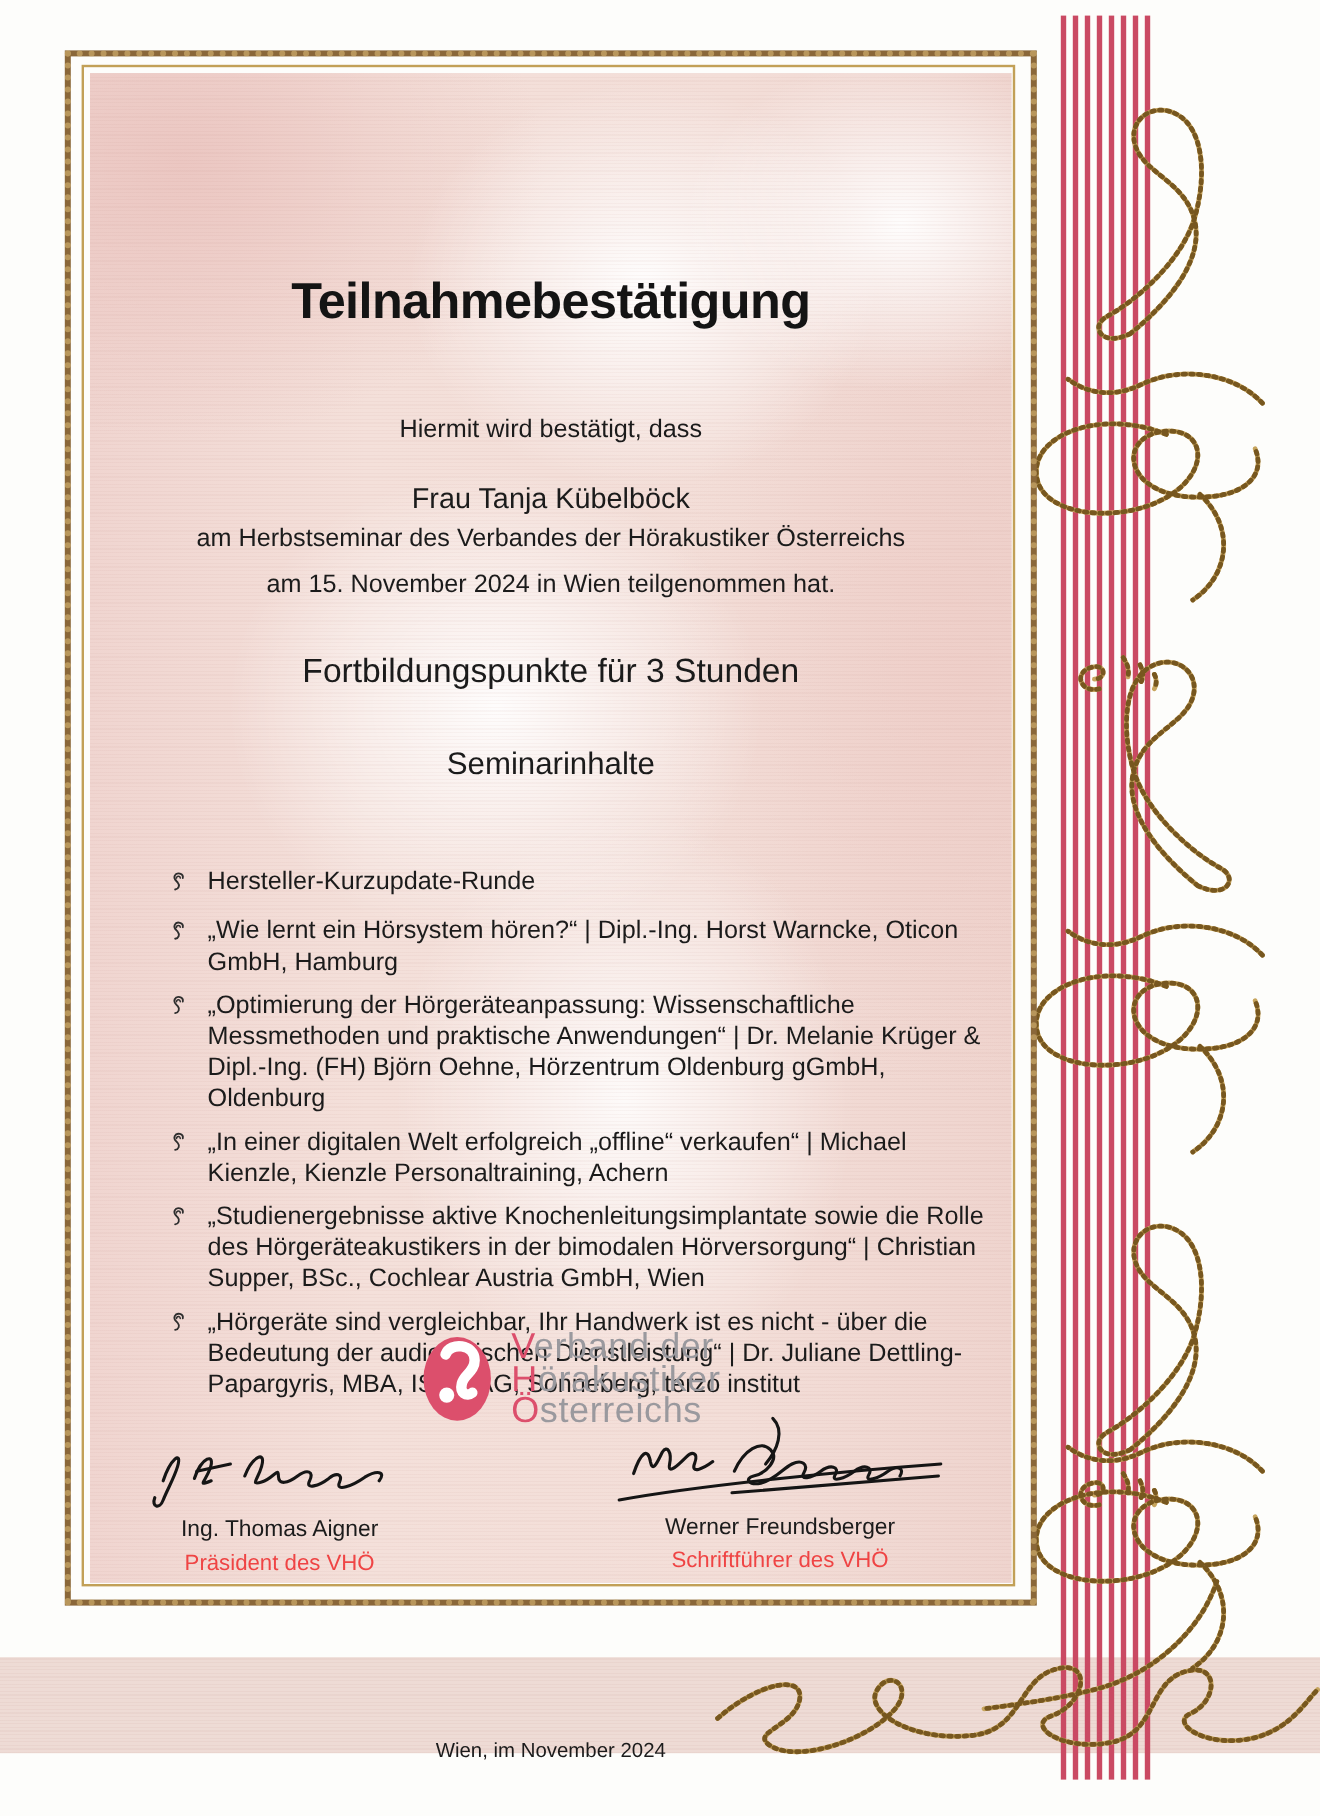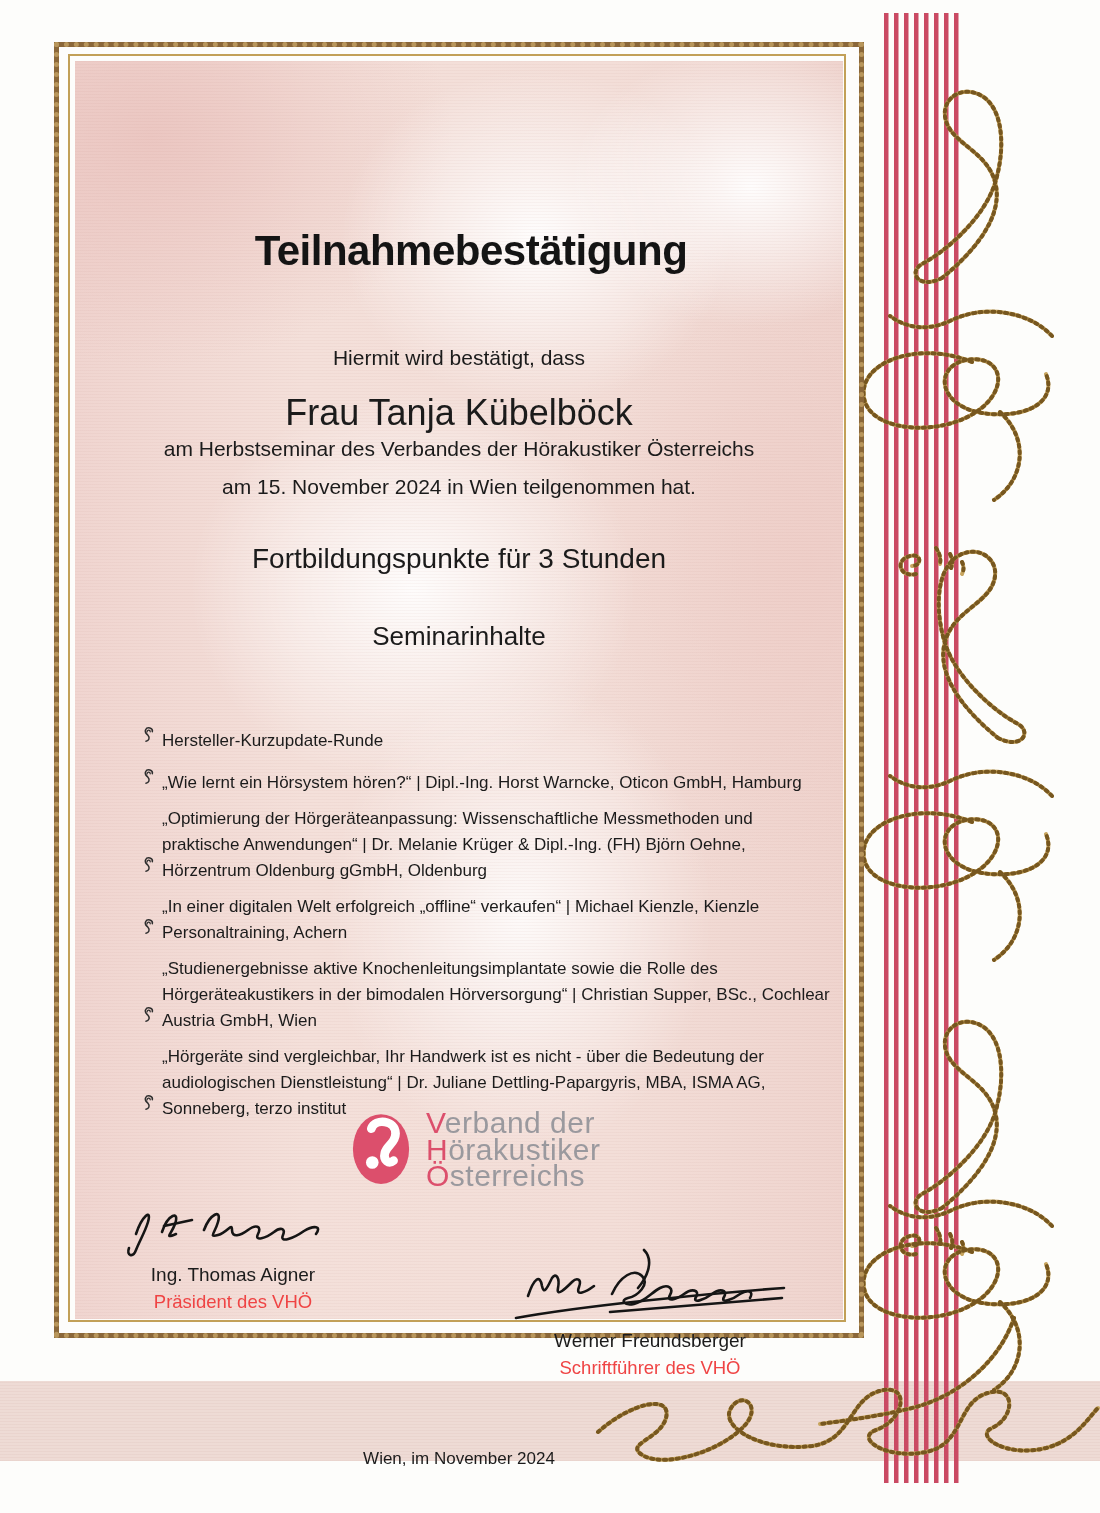--- a/index.html
+++ b/index.html
@@ -29,43 +29,43 @@
       repeating-linear-gradient(0deg, rgba(170,110,100,0.05) 0 1px, rgba(0,0,0,0) 1px 3px),
       radial-gradient(ellipse 260px 200px at 88% 10%, rgba(255,255,255,0.95), rgba(255,255,255,0) 70%),
       radial-gradient(ellipse 300px 260px at 60% 14%, rgba(255,255,255,0.95), rgba(255,255,255,0) 65%),
       radial-gradient(ellipse 360px 320px at 44% 42%, rgba(255,255,255,0.92), rgba(255,255,255,0) 62%),
       radial-gradient(ellipse 320px 400px at 58% 68%, rgba(255,255,255,0.85), rgba(255,255,255,0) 60%),
       radial-gradient(ellipse 430px 330px at 10% 6%, rgba(235,198,193,0.95), rgba(235,198,193,0) 70%),
       radial-gradient(ellipse 380px 500px at 96% 40%, rgba(238,205,199,0.8), rgba(238,205,199,0) 70%),
       linear-gradient(90deg,#f0d5d0,#f4e0da 30%,#f3ded8 70%,#efd4ce);}
 
   .cline{position:absolute;left:75px;width:768px;text-align:center;color:#1b1b1b;}
-  .title{top:227px;font-size:42px;font-weight:bold;letter-spacing:-0.5px;color:#141414;padding-left:12px;}
+  .title{top:227px;font-size:42px;font-weight:bold;letter-spacing:-0.5px;color:#141414;}
   .intro{top:346px;font-size:21px;}
-  .recipient{top:392px;font-size:36px;text-align:center;}
+  .recipient{top:402px;font-size:24px;text-align:center;}
   .event{top:437px;font-size:21px;}
   .dateplace{top:475px;font-size:21px;}
   .credits{top:543px;font-size:28px;}
   .norm{top:591px;font-size:17.5px;}
   .sem-head{top:621px;font-size:26px;text-align:center;}
 
   .seminar-list{position:absolute;left:140px;top:722px;width:692px;margin:0;padding:0;list-style:none;}
-  .seminar-list li{display:flex;align-items:flex-end;gap:5px;margin:0 0 10px 0;
-    font-size:17px;line-height:26px;color:#1b1b1b;}
+  .seminar-list li{display:flex;align-items:flex-start;gap:16px;margin:0 0 10px 0;
+    font-size:21px;line-height:26px;color:#1b1b1b;}
   .ear-bullet{flex:0 0 17px;margin-top:3px;}
 
   
   .logo{position:absolute;left:350px;top:1110px;display:flex;gap:14px;align-items:flex-start;}
   .logo-text{font-size:30px;line-height:26.5px;color:#9a999e;letter-spacing:0.5px;}
   .logo-text .init{color:#dc4f6c;}
 
   
   .sig-block{position:absolute;text-align:center;}
   .sig-left{left:118px;top:1196px;width:230px;}
-  .sig-right{left:512px;top:1248px;width:276px;}
+  .sig-right{left:512px;top:1180px;width:276px;}
   .sig-name{font-size:19px;color:#1b1b1b;margin-top:2px;}
   .sig-role{font-size:18.5px;color:#ef4444;margin-top:5px;}
   .sig-svg{display:block;margin:0 auto;}
 
   .ornament{position:absolute;left:0;top:0;pointer-events:none;}
 </style>
 </head>
 <body>
 
 <div class="page">

